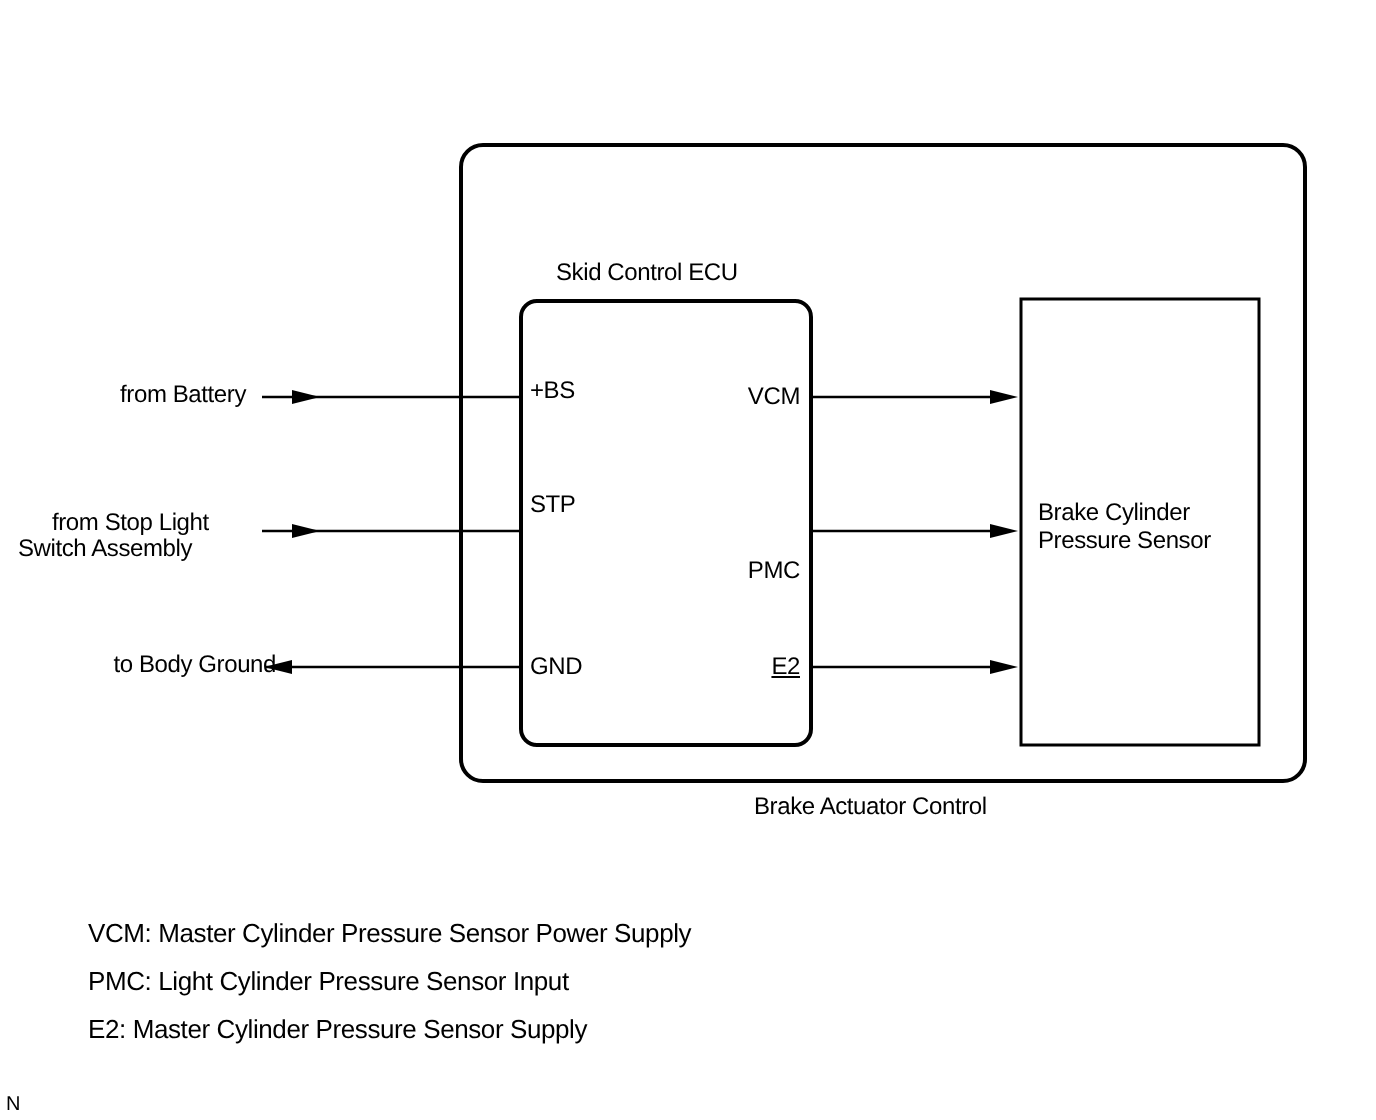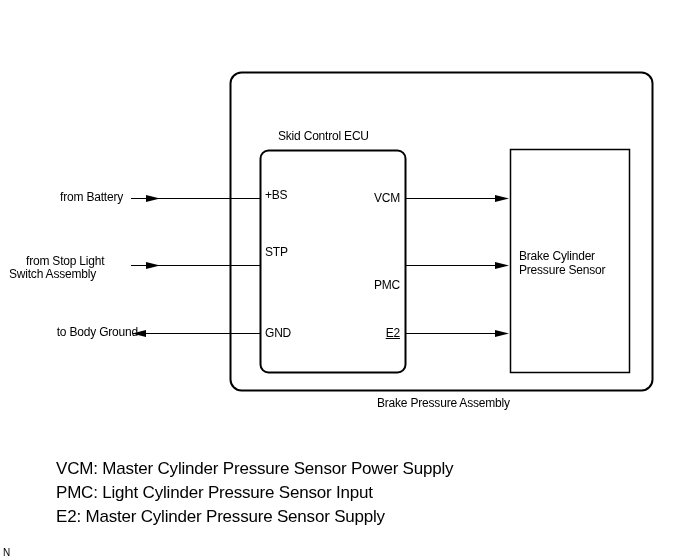--- a/index.html
+++ b/index.html
@@ -1,21 +1,21 @@
 <!DOCTYPE html>
 <html><head>
 <meta charset="utf-8">
 <style>
   html, body { margin: 0; padding: 0; background: #ffffff; }
   body { width: 688px; height: 560px; position: relative; overflow: hidden;
          font-family: "Liberation Sans", sans-serif; color: #000; }
   svg { position: absolute; left: 0; top: 0; }
   .lbl { position: absolute; font-size: 12px; line-height: 13px; white-space: nowrap; letter-spacing: -0.2px; }
   .right { text-align: right; }
-  .legend { position: absolute; left: 56px; font-size: 17px; letter-spacing: -0.2px; white-space: nowrap; }
+  .legend { position: absolute; left: 44px; font-size: 13px; letter-spacing: -0.2px; white-space: nowrap; }
 </style>
 </head>
 <body>
 
 <svg width="688" height="560" viewBox="0 0 688 560">
 
   <rect x="230.5" y="72.5" width="422" height="318" rx="11" ry="11" fill="none" stroke="#000" stroke-width="2"></rect>
 
   <rect x="260.5" y="150.5" width="145" height="222" rx="8" ry="8" fill="none" stroke="#000" stroke-width="2"></rect>
 
@@ -51,19 +51,19 @@
 <div class="lbl right" style="right:288px; top:327px;text-decoration:underline;">E2</div>
 
 <div class="lbl" style="left:519px; top:250px;">Brake Cylinder</div>
 <div class="lbl" style="left:519px; top:264px;">Pressure Sensor</div>
 
 <div class="lbl right" style="right:565px; top:191px;">from Battery</div>
 <div class="lbl" style="left:26px; top:255px;">from Stop Light</div>
 <div class="lbl" style="left:9px; top:268px;">Switch Assembly</div>
 <div class="lbl right" style="right:550px; top:326px;">to Body Ground</div>
 
-<div class="lbl" style="left:377px; top:397px;">Brake Pressure Assembly</div>
+<div class="lbl" style="left:377px; top:397px;">Brake Actuator Control</div>
 
 <div class="legend" style="top:459px;">VCM: Master Cylinder Pressure Sensor Power Supply</div>
 <div class="legend" style="top:483px;">PMC: Light Cylinder Pressure Sensor Input</div>
 <div class="legend" style="top:507px;">E2: Master Cylinder Pressure Sensor Supply</div>
 
 <div class="lbl" style="left:3px; top:546px; font-size:10px;">N</div>
 
 </body></html>

